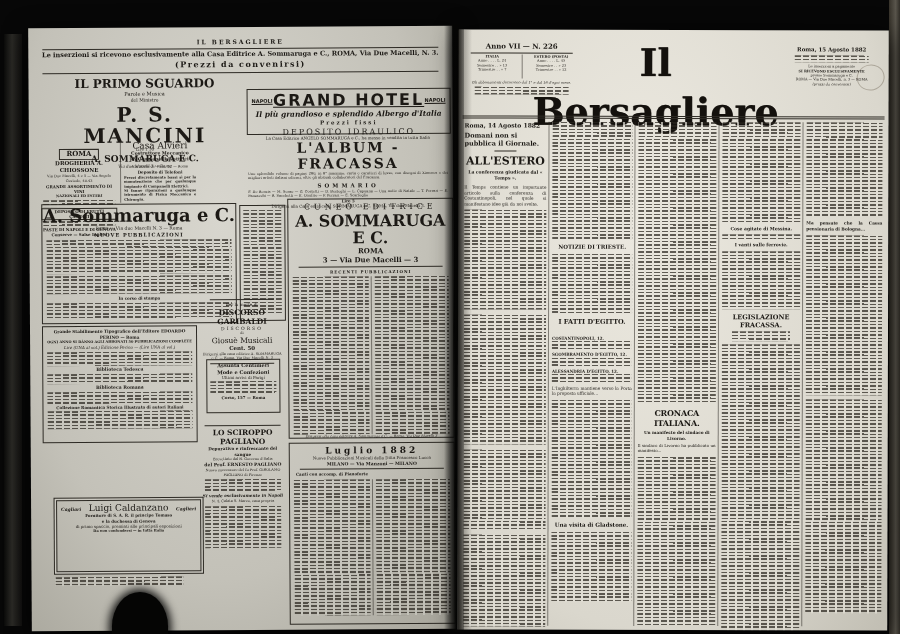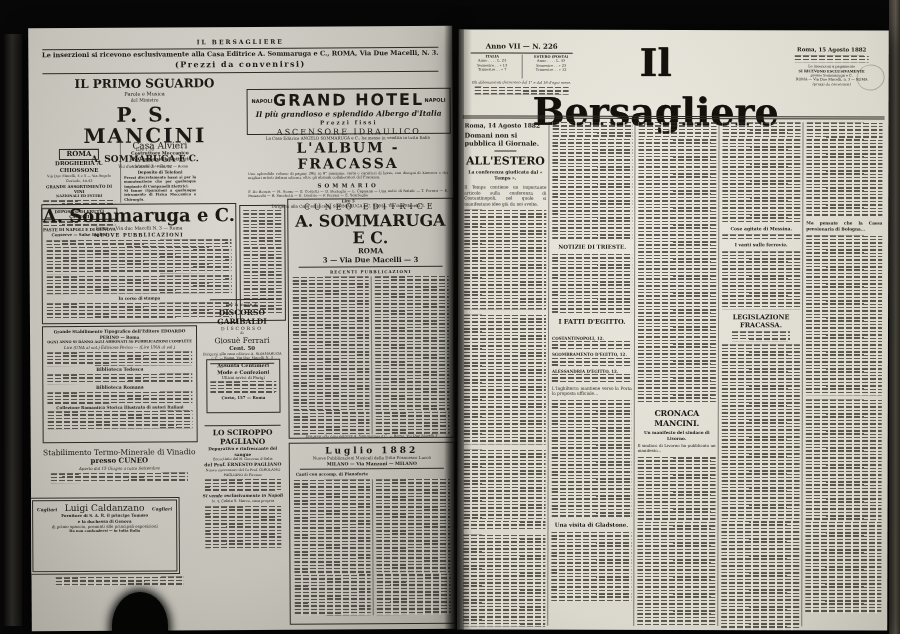--- a/index.html
+++ b/index.html
@@ -17,21 +17,21 @@
   .f35{font-size:3.5px;line-height:1.25;} .f4{font-size:4px;line-height:1.3;}
   .f42{font-size:4.2px;line-height:1.32;} .f45{font-size:4.5px;line-height:1.32;}
   .f5{font-size:5px;line-height:1.3;} .f55{font-size:5.5px;line-height:1.3;}
   .f6{font-size:6px;line-height:1.3;} .f65{font-size:6.5px;line-height:1.25;}
   .f7{font-size:7px;line-height:1.25;} .f75{font-size:7.5px;line-height:1.2;}
   .f8{font-size:8px;line-height:1.2;}
   .f9{font-size:9px;line-height:1.15;} .f11{font-size:11px;line-height:1.1;}
   .f12{font-size:12px;line-height:1.1;} .f14{font-size:14px;line-height:1.1;}
   .f16{font-size:16px;line-height:1.1;} .f18{font-size:18px;line-height:1.05;}
   .f20{font-size:20px;line-height:1.05;}
-  .sans{font-family:"DejaVu Sans",sans-serif;}
+  .sans{font-family:"DejaVu Sans",sans-serif;text-decoration:underline;}
   .hr{position:absolute;height:1px;background:#2e2b25;}
   .vr{position:absolute;width:1px;background:rgba(45,42,36,.55);}
   .bx{border:1px solid #2d2a24;}
   .bx2{border:1px solid #2d2a24;box-shadow:0 0 0 1.5px var(--p),0 0 0 2.5px #2d2a24;}
   .ad{position:absolute;text-align:center;}
   .tx{background-image:
       repeating-linear-gradient(90deg,transparent 0 6px,var(--p) 6px 8px),
       repeating-linear-gradient(180deg,#2a261f 0 1.5px,transparent 1.5px 3.4px);
       opacity:.72;}
   .col{position:absolute;top:92px;height:504px;}
@@ -78,21 +78,21 @@
     </div>
 
     <div class="ad bx" style="left:218px;top:62px;width:202px;height:44px;">
       <div style="display:flex;justify-content:space-between;align-items:center;padding:2px 4px 0 4px;">
         <span class="b f5 sans">NAPOLI</span>
         <span class="b f16 sans" style="letter-spacing:2px;">GRAND HOTEL</span>
         <span class="b f5 sans">NAPOLI</span>
       </div>
       <div class="b i f75">Il più grandioso e splendido Albergo d'Italia</div>
       <div class="b f55" style="letter-spacing:2px;margin-top:1px;">Prezzi fissi</div>
-      <div class="f8" style="letter-spacing:2px;margin-top:1px;">ASCENSORE IDRAULICO</div>
+      <div class="f8" style="letter-spacing:2px;margin-top:1px;">DEPOSITO IDRAULICO</div>
     </div>
 
     <div class="ad" style="left:216px;top:109px;width:206px;">
       <div class="f4">La Casa Editrice ANGELO SOMMARUGA e C., ha messo in vendita in tutta Italia</div>
       <div class="b f14" style="letter-spacing:2px;">L'ALBUM - FRACASSA</div>
       <div class="f35 j" style="padding:0 3px;">Uno splendido volume di pagine 280, in 8° massimo, carta e caratteri di lusso, con disegni di Ximenes e dei migliori artisti italiani odierni, oltre gli abituali collaboratori del Fracassa.</div>
       <div class="b f55" style="letter-spacing:3px;margin-top:2px;">SOMMARIO</div>
       <div class="f35 j" style="padding:0 3px;">F. De Renzis — M. Serao — G. Costetti — D. Besteghi — L. Capuana — Una notte di Natale — T. Ferrari — E. Panzacchi — R. Sacchetti — E. Onufrio — P. Ferrari — E. Scarfoglio</div>
       <div class="b f4">Lire 5</div>
       <div class="f4">Dirigersi alla Casa editrice A. SOMMARUGA e C. ROMA, Via due Macelli 3.</div>
@@ -142,47 +142,41 @@
       <div class="i f4" style="margin-top:1px;">Lire (UNA al vol.) Edizione Perino — (Lire UNA al vol.)</div>
       <div class="tx" style="height:14px;margin:1px 4px;"></div>
       <div class="b f45">Biblioteca Tedesca</div>
       <div class="tx" style="height:10px;margin:1px 4px;"></div>
       <div class="b f45">Biblioteca Romana</div>
       <div class="tx" style="height:12px;margin:1px 4px;"></div>
       <div class="b f4">Collezione Romantica Storica Illustrata di autori Italiani</div>
       <div class="tx" style="height:18px;margin:1px 4px;"></div>
     </div>
 
-    <div class="ad" style="left:12px;top:420px;width:153px;">
-      <div class="f75">Stabilimento Termo-Minerale di Vinadio</div>
-      <div class="b f7">presso CUNEO</div>
-      <div class="i f4">Aperto dal 15 Giugno a tutto Settembre</div>
-      <div class="tx" style="height:10px;margin:2px 8px;"></div>
-    </div>
-
-    <div class="ad bx2" style="left:1px;top:472px;width:143px;height:70px;">
+
+    <div class="ad bx2" style="left:25px;top:472px;width:143px;height:70px;">
       <div style="display:flex;justify-content:space-between;align-items:baseline;padding:2px 4px 0 4px;">
         <span class="b i f45">Cagliari</span>
         <span class="f9">Luigi Caldanzano</span>
         <span class="b i f45">Cagliari</span>
       </div>
       <div class="b f4">Fornitore di S. A. R. il principe Tomaso</div>
       <div class="b f4">e la duchessa di Genova</div>
       <div class="f4">di primo spaccio, premiati alle principali esposizioni</div>
       <div class="b f35">Da non confondersi — in tutta Italia</div>
     </div>
     <div class="tx" style="position:absolute;left:24px;top:549px;width:128px;height:9px;"></div>
 
     <div class="ad" style="left:172px;top:272px;width:80px;">
       <div class="hr" style="position:static;margin:0 8px 2px 8px;"></div>
       <div class="f42">Per la morte di</div>
       <div class="b f75">DISCORSO GARIBALDI</div>
       <div class="f45" style="letter-spacing:2px;">DISCORSO</div>
       <div class="f35">di</div>
-      <div class="f75">Giosuè Ferrari</div>
+      <div class="f75">Giosuè Musicali</div>
       <div class="b f55">Cent. 50</div>
       <div class="f35">Dirigersi alla casa editrice A. SOMMARUGA e C. — Roma, Via Due Macelli N. 3</div>
       <div class="hr" style="position:static;margin:2px 8px 0 8px;"></div>
     </div>
 
     <div class="ad bx" style="left:176px;top:332px;width:72px;height:52px;">
       <div class="b f5" style="margin-top:2px;">Assunta Centimeri</div>
       <div class="b f5">Mode e Confezioni</div>
       <div class="f4">Ultimi arrivi di Parigi</div>
       <div class="tx" style="height:13px;margin:1px 3px;"></div>
@@ -301,21 +295,21 @@
       <div class="b f4">ALESSANDRIA D'EGITTO, 12.</div>
       <div class="tx" style="height:9px;margin-bottom:3px;"></div>
       <div class="f42 j" style="margin-bottom:3px;">L'Inghilterra mantiene verso la Porta la proposta ufficiale...</div>
       <div class="tx" style="height:118px;margin-bottom:4px;"></div>
       <div class="b f55 c" style="margin-bottom:3px;">Una visita di Gladstone.</div>
       <div class="tx" style="height:70px;"></div>
     </div>
 
     <div class="col" style="left:180px;width:78px;">
       <div class="tx" style="height:282px;margin-bottom:5px;"></div>
-      <div class="b f8 c" style="letter-spacing:-0.2px;margin-bottom:2px;">CRONACA MANCINI.</div>
+      <div class="b f8 c" style="letter-spacing:-0.2px;margin-bottom:2px;">CRONACA ITALIANA.</div>
       <div class="b f42 c" style="margin-bottom:2px;">Un manifesto del sindaco di Livorno.</div>
       <div class="f4 j" style="margin-bottom:3px;">Il sindaco di Livorno ha pubblicato un manifesto...</div>
       <div class="tx" style="height:168px;"></div>
     </div>
 
     <div class="col" style="left:264px;width:78px;">
       <div class="tx" style="height:100px;margin-bottom:4px;"></div>
       <div class="b f45 c" style="margin-bottom:2px;">Cose agitate di Messina.</div>
       <div class="tx" style="height:6px;margin-bottom:2px;"></div>
       <div class="b f45 c" style="margin-bottom:3px;">I vanti sulle ferrovie.</div>

